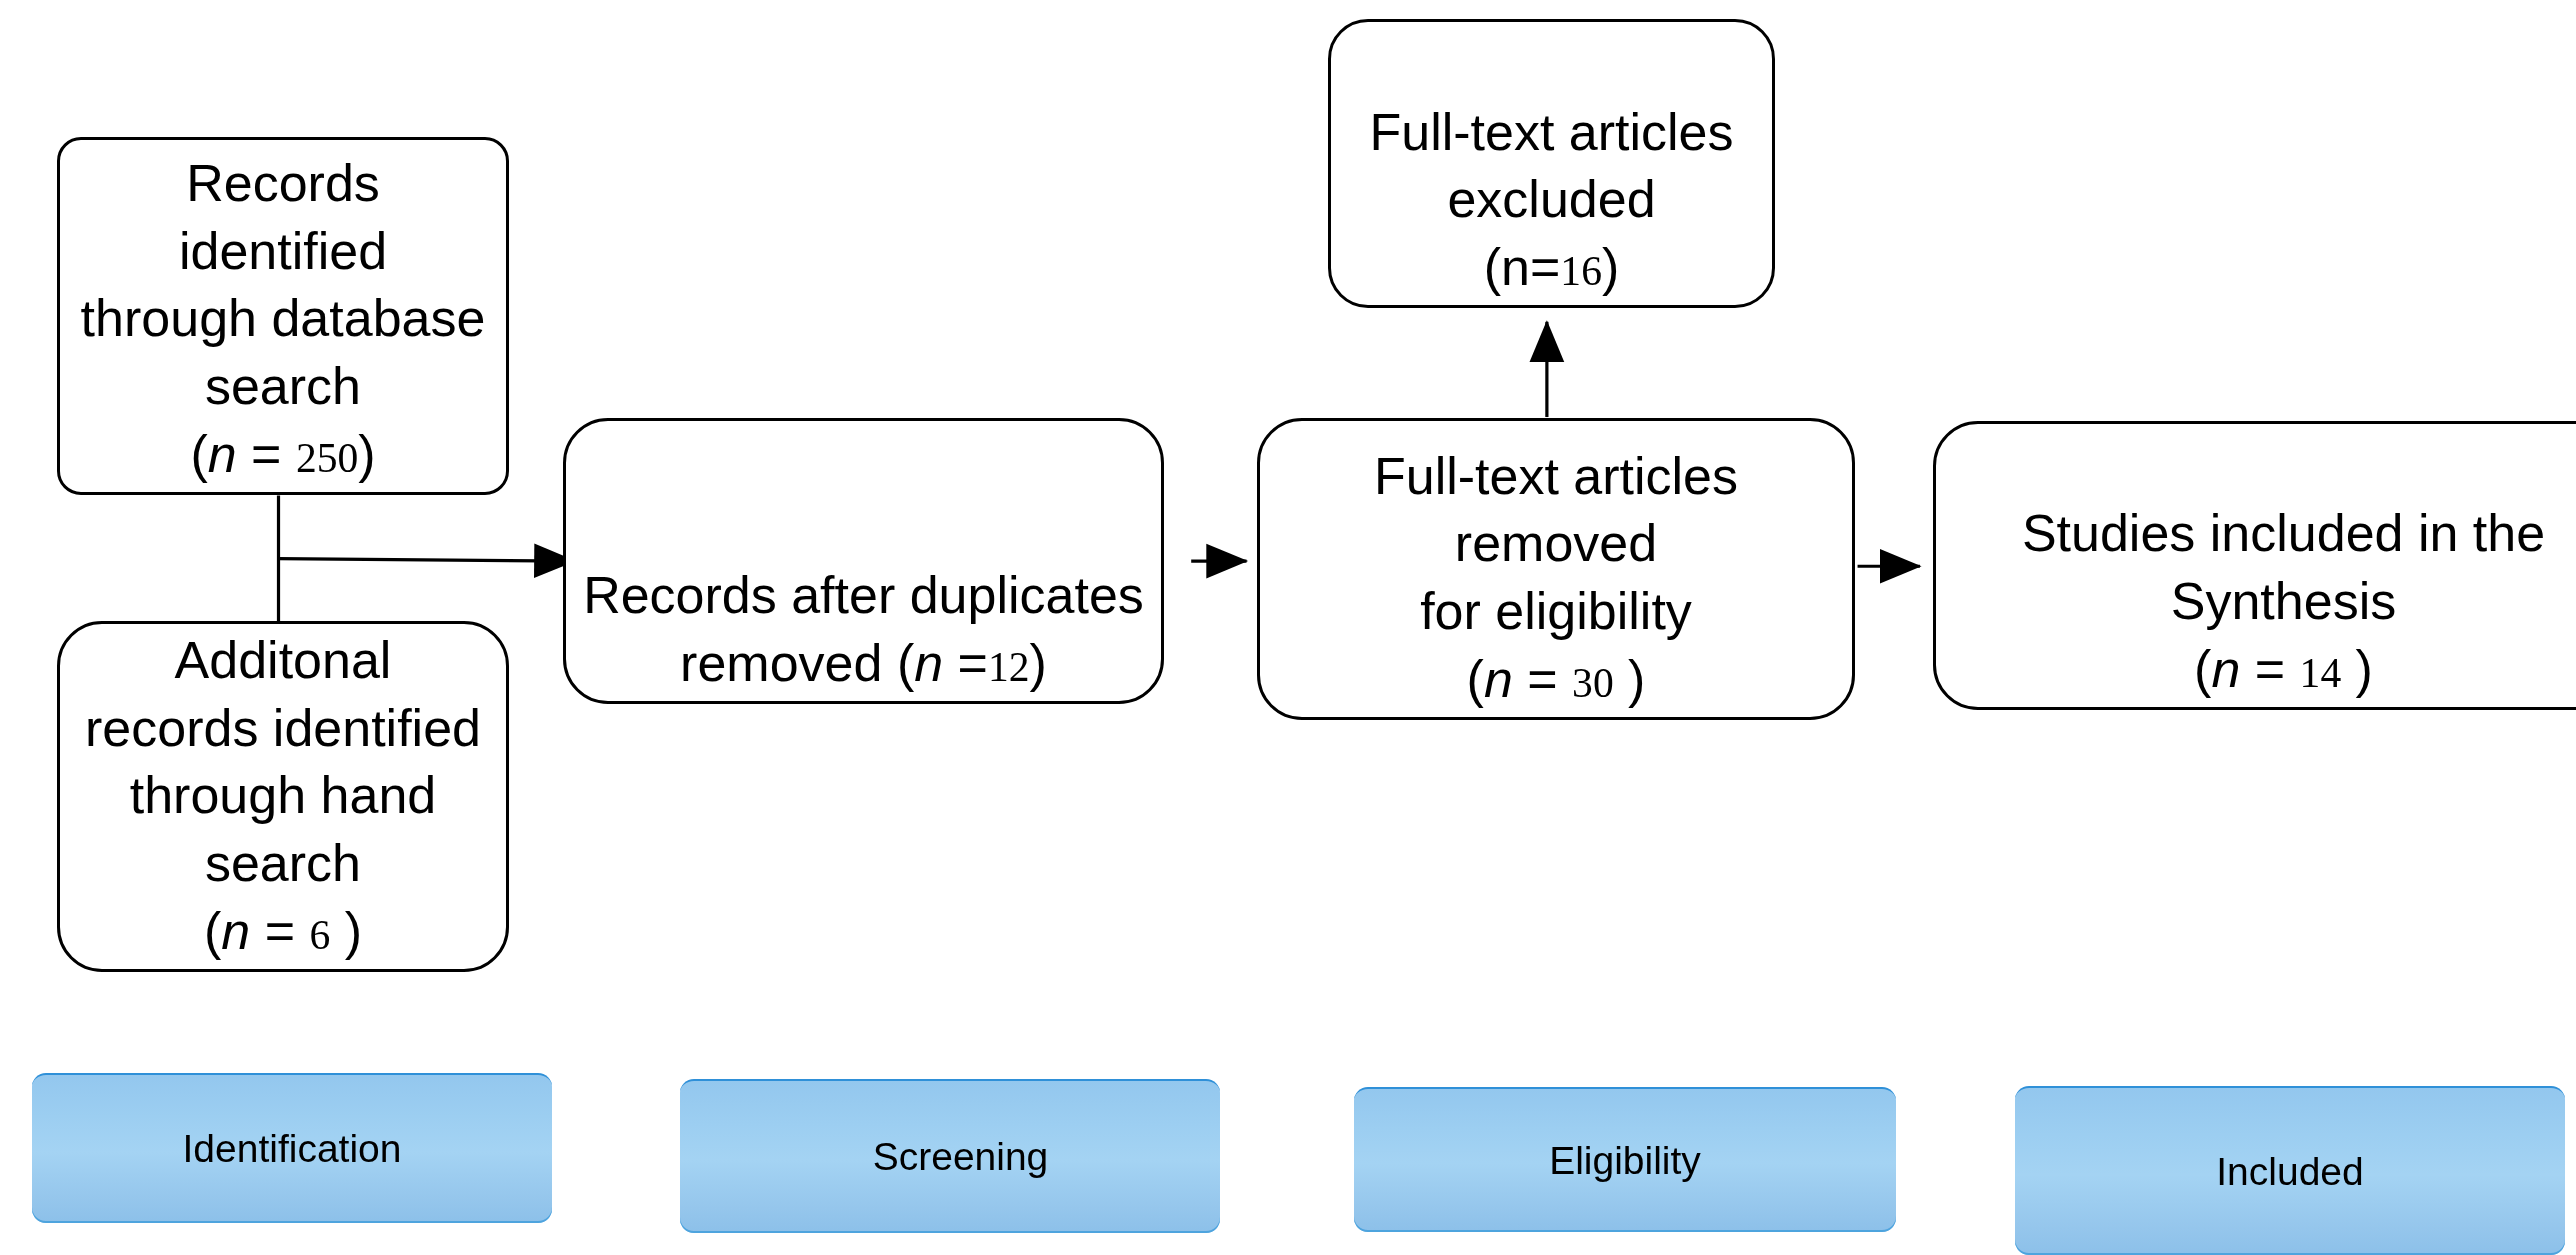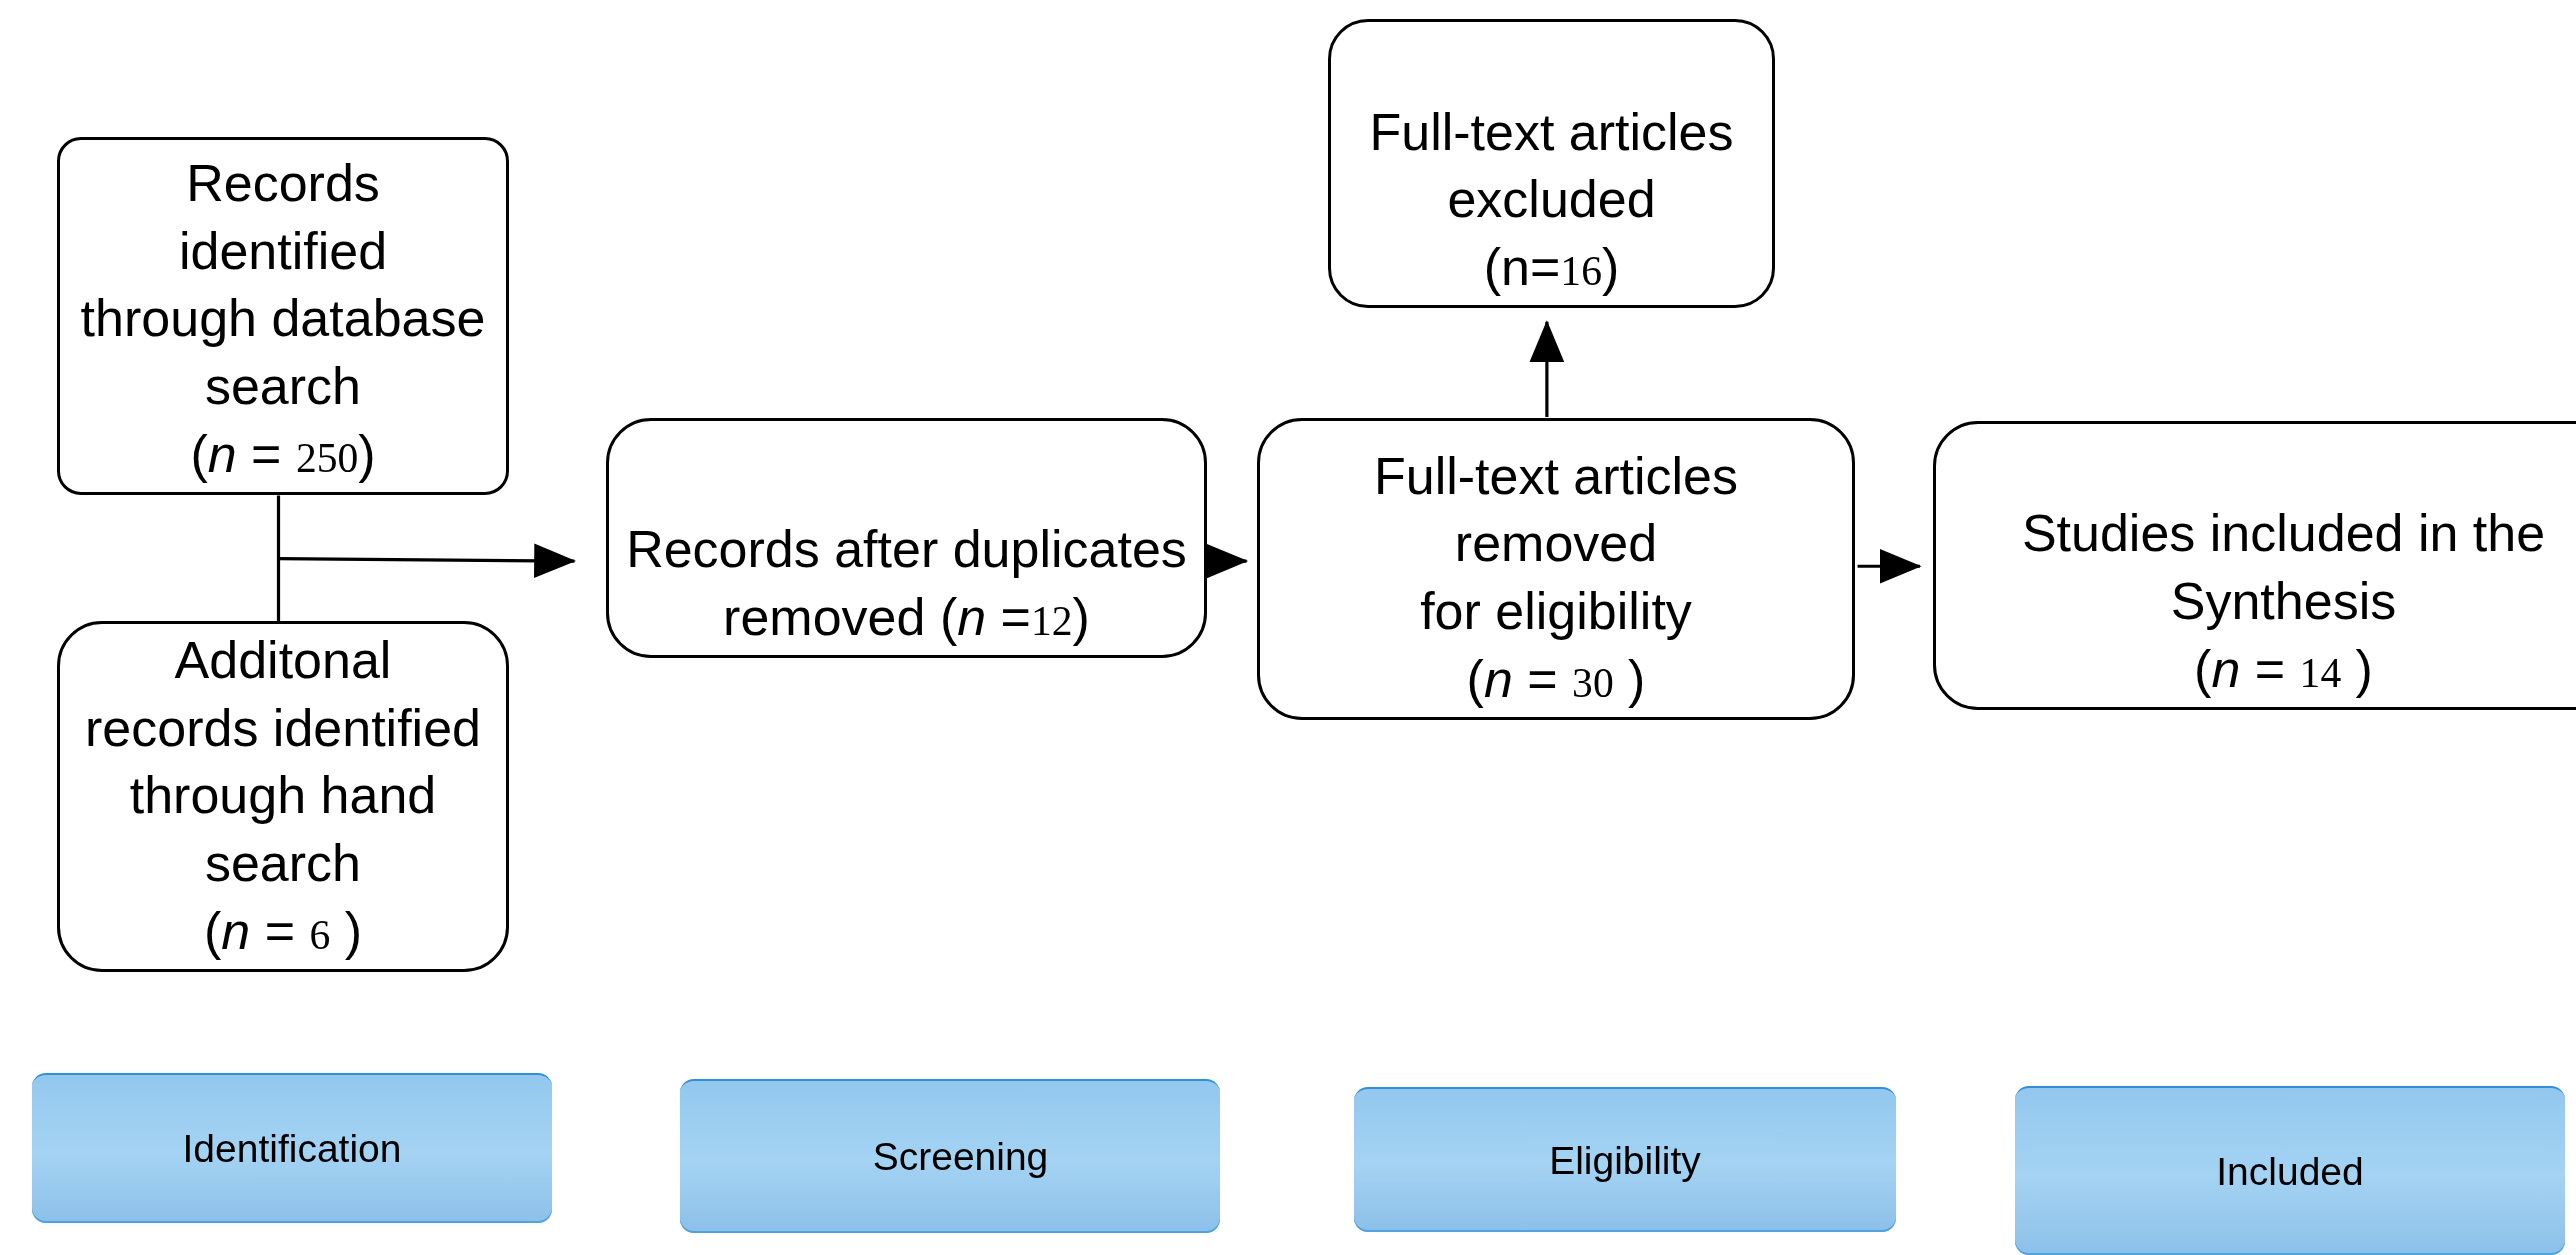--- a/index.html
+++ b/index.html
@@ -47,21 +47,21 @@
   .node .ital {
     font-style: italic;
   }
   .node .num {
     font-family: "Liberation Serif", serif;
     font-size: 0.80em;
   }
   
   #node-records-identified { left: 57px;  top: 137px;  width: 452px;  height: 358px; border-radius: 24px; }
   #node-additional-records { left: 57px;  top: 621px;  width: 452px;  height: 351px; }
-  #node-duplicates-removed { left: 606px; top: 418px;  width: 601px;  height: 240px; }
+  #node-duplicates-removed { left: 563px; top: 418px;  width: 601px;  height: 286px; }
   #node-fulltext-excluded  { left: 1328px;top: 19.3px;   width: 447px;  height: 289px; }
   #node-fulltext-assessed  { left: 1257px;top: 418px;  width: 598px;  height: 302px; }
   #node-studies-included   { left: 1933px;top: 421px;  width: 701px; height: 289px; }
 
   #node-fulltext-excluded { border-radius: 40px; }
 
   
   .stage {
     position: absolute;
     box-sizing: border-box;

